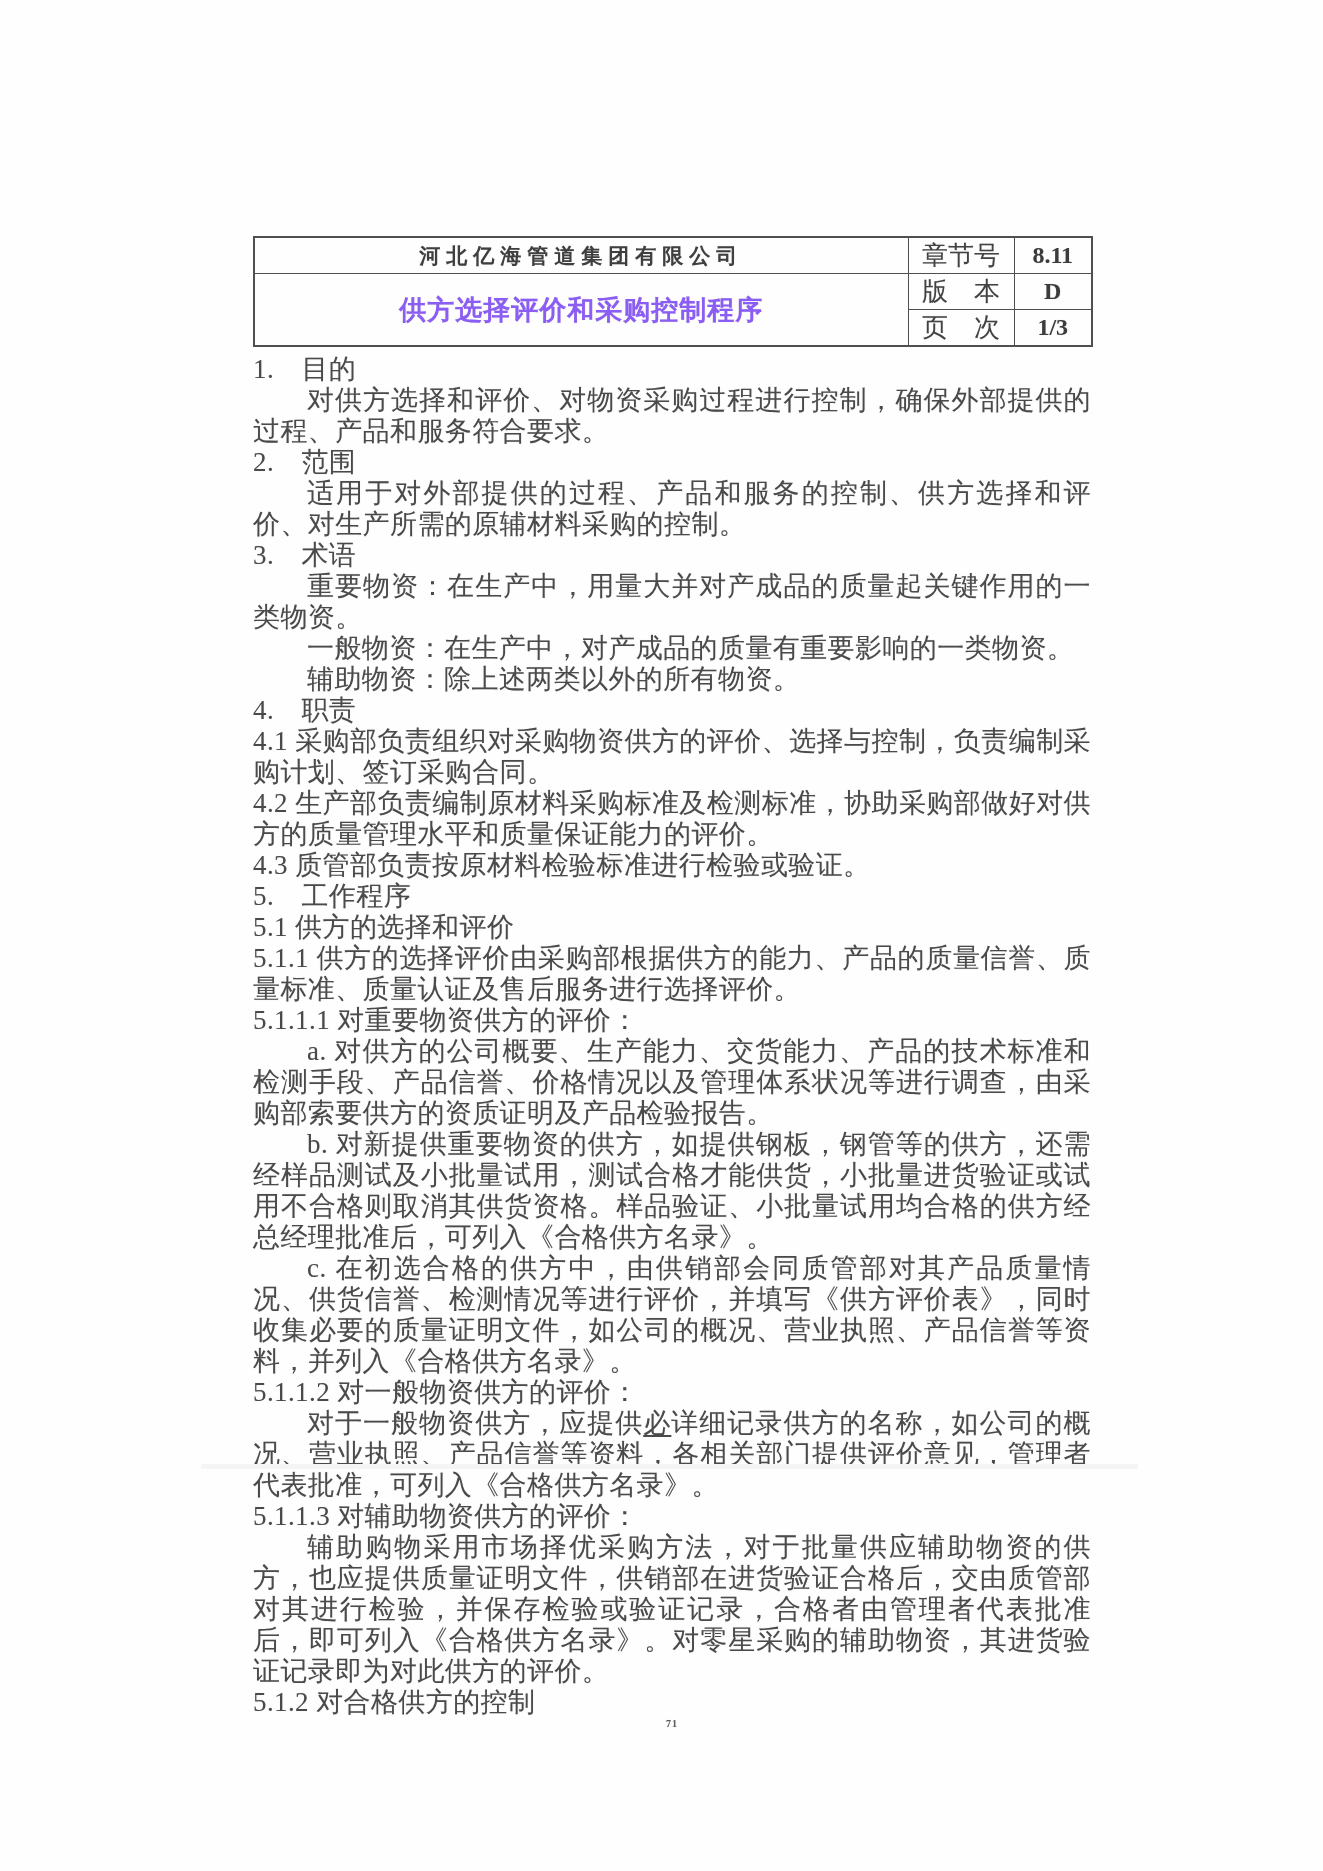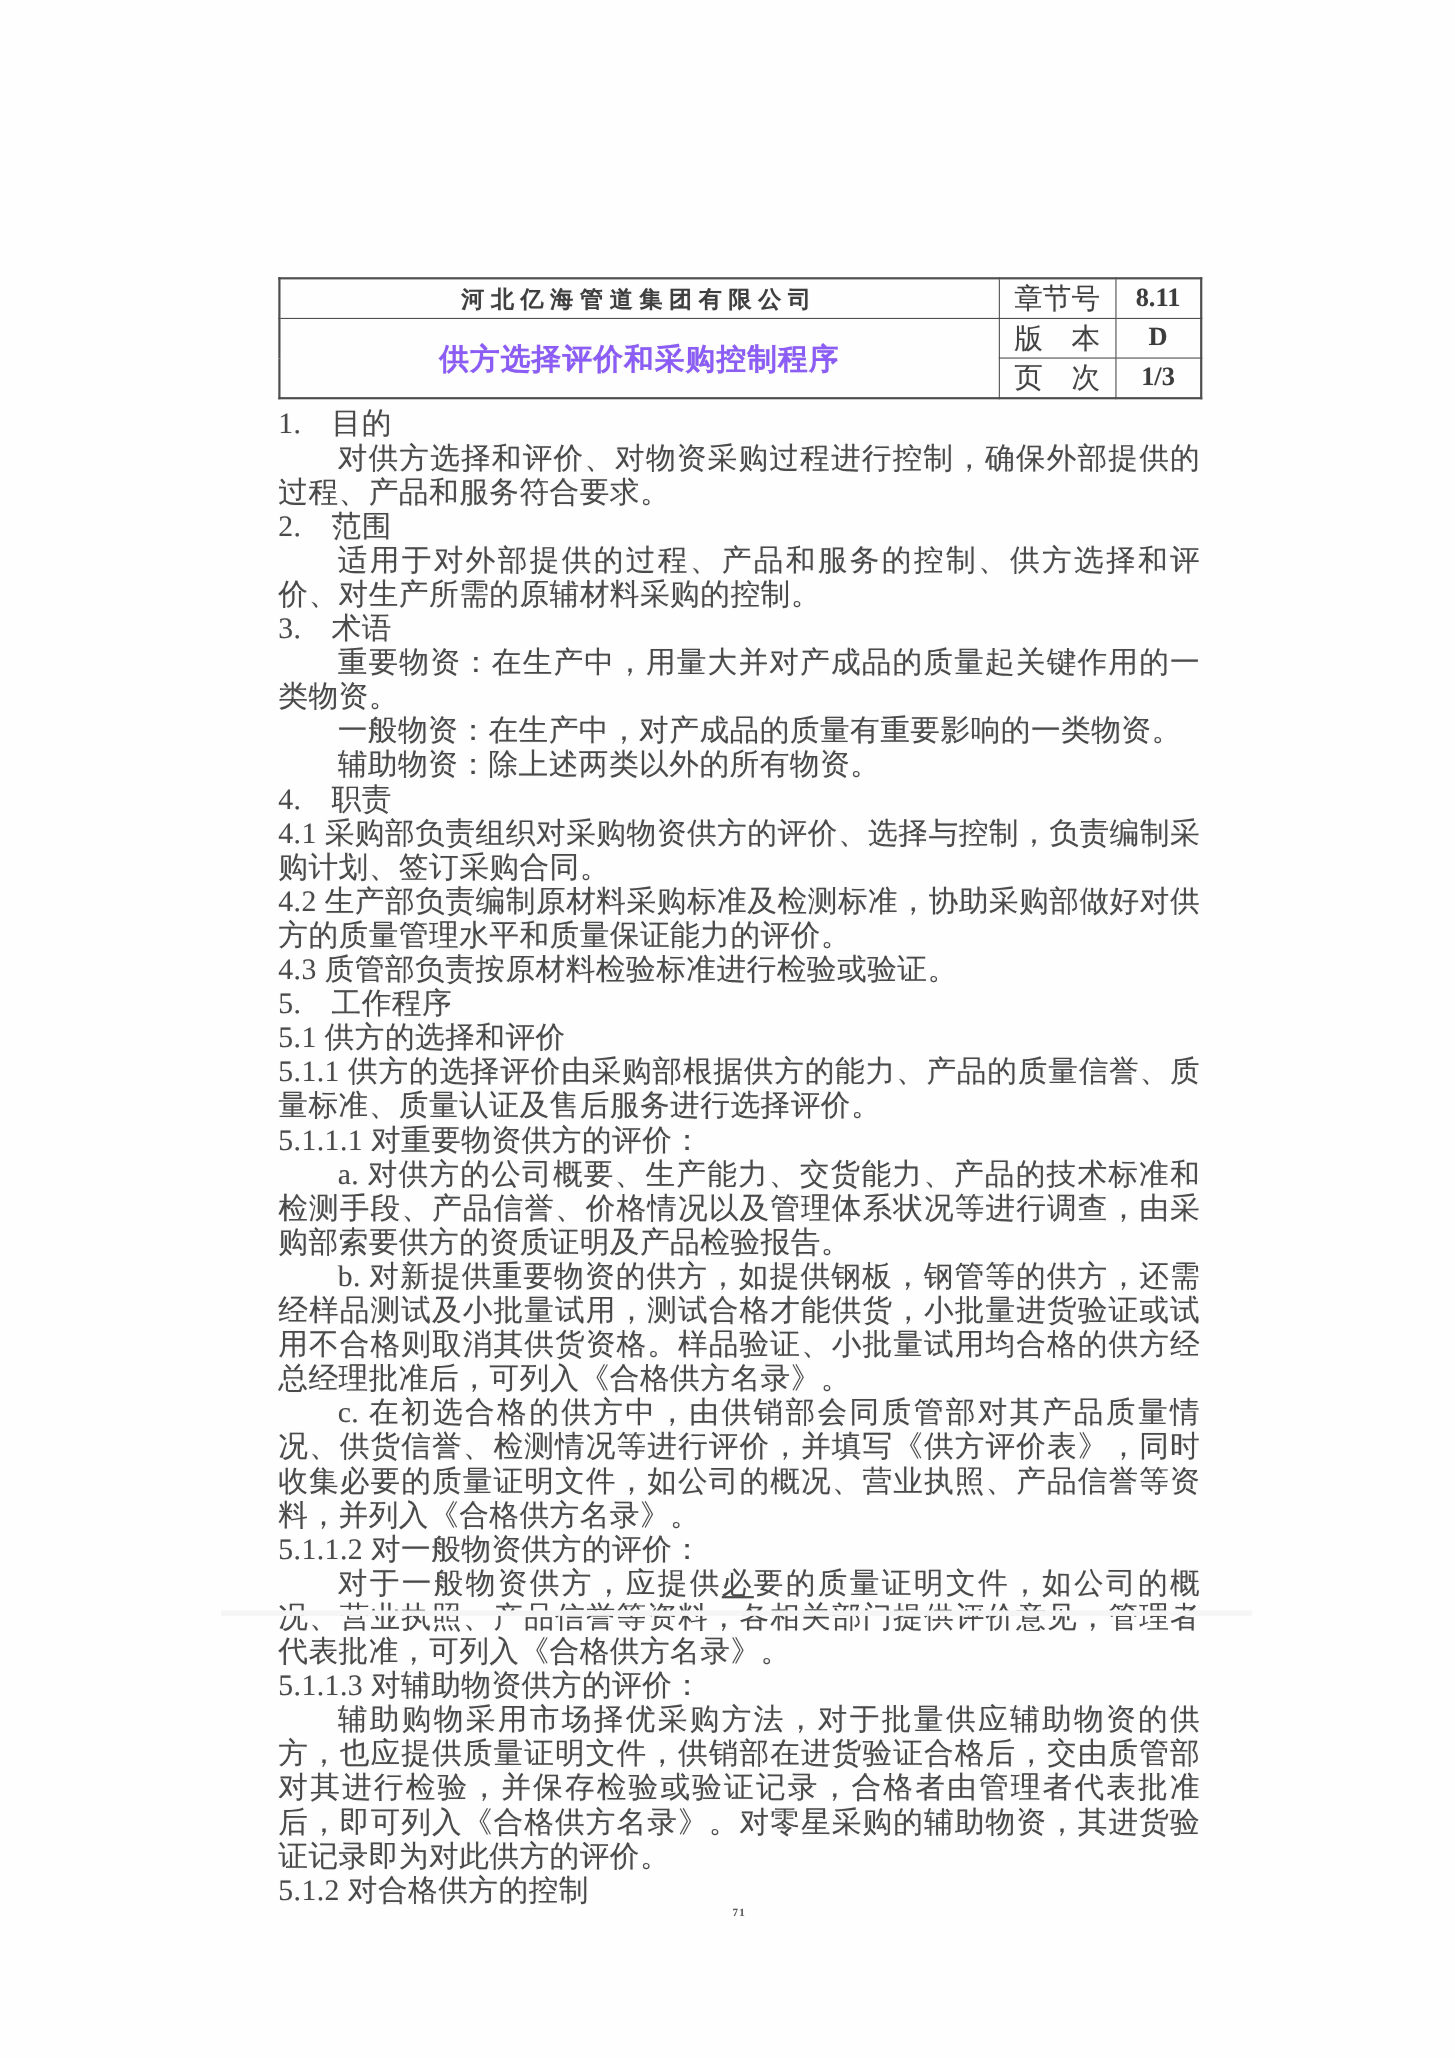--- a/index.html
+++ b/index.html
@@ -2,21 +2,21 @@
 <html><head>
 <meta charset="utf-8">
 <style>
   html,body{margin:0;padding:0;}
   body{
     width:1323px;height:1871px;position:relative;overflow:hidden;
     background:#fefefe;
     font-family:"Liberation Serif","DejaVu Serif",serif;
   }
   .doc{
-    position:absolute;left:253px;top:252px;width:838px;
+    position:absolute;left:253px;top:236px;width:838px;
     color:#4a4a4a;
     text-shadow:0 0 1px rgba(90,90,90,0.25);
   }
   table.hdr{
     width:100%;border-collapse:collapse;table-layout:fixed;
     border:2px solid #4f4f4f;
   }
   table.hdr td{
     border:1px solid #4f4f4f;padding:0;text-align:center;
     vertical-align:middle;overflow:hidden;
@@ -87,21 +87,21 @@
     <p class="flush">4.2 生产部负责编制原材料采购标准及检测标准，协助采购部做好对供方的质量管理水平和质量保证能力的评价。</p>
     <p class="flush">4.3 质管部负责按原材料检验标准进行检验或验证。</p>
     <p class="head">5.　工作程序</p>
     <p class="flush">5.1 供方的选择和评价</p>
     <p class="flush">5.1.1 供方的选择评价由采购部根据供方的能力、产品的质量信誉、质量标准、质量认证及售后服务进行选择评价。</p>
     <p class="flush">5.1.1.1 对重要物资供方的评价：</p>
     <p class="indent">a. 对供方的公司概要、生产能力、交货能力、产品的技术标准和检测手段、产品信誉、价格情况以及管理体系状况等进行调查，由采购部索要供方的资质证明及产品检验报告。</p>
     <p class="indent">b. 对新提供重要物资的供方，如提供钢板，钢管等的供方，还需经样品测试及小批量试用，测试合格才能供货，小批量进货验证或试用不合格则取消其供货资格。样品验证、小批量试用均合格的供方经总经理批准后，可列入《合格供方名录》。</p>
     <p class="indent">c. 在初选合格的供方中，由供销部会同质管部对其产品质量情况、供货信誉、检测情况等进行评价，并填写《供方评价表》，同时收集必要的质量证明文件，如公司的概况、营业执照、产品信誉等资料，并列入《合格供方名录》。</p>
     <p class="flush">5.1.1.2 对一般物资供方的评价：</p>
-    <p class="indent"><span>对于一般物资供方，应提供</span><span class="u">必</span><span>要的质量证明文件，如公司的概况、营业执照、产品信誉等资料，各相关部门提供评价意见，管理者代表批准，可列入《合格供方名录》。</span></p>
+    <p class="indent"><span>对于一般物资供方，应提供</span><span class="u">必</span><span>详细记录供方的名称，如公司的概况、营业执照、产品信誉等资料，各相关部门提供评价意见，管理者代表批准，可列入《合格供方名录》。</span></p>
     <p class="flush">5.1.1.3 对辅助物资供方的评价：</p>
     <p class="indent">辅助购物采用市场择优采购方法，对于批量供应辅助物资的供方，也应提供质量证明文件，供销部在进货验证合格后，交由质管部对其进行检验，并保存检验或验证记录，合格者由管理者代表批准后，即可列入《合格供方名录》。对零星采购的辅助物资，其进货验证记录即为对此供方的评价。</p>
     <p class="flush">5.1.2 对合格供方的控制</p>
     <div class="pagenum">71</div>
   </div>
 
 </div>
 
 <div class="sep"></div>
 

